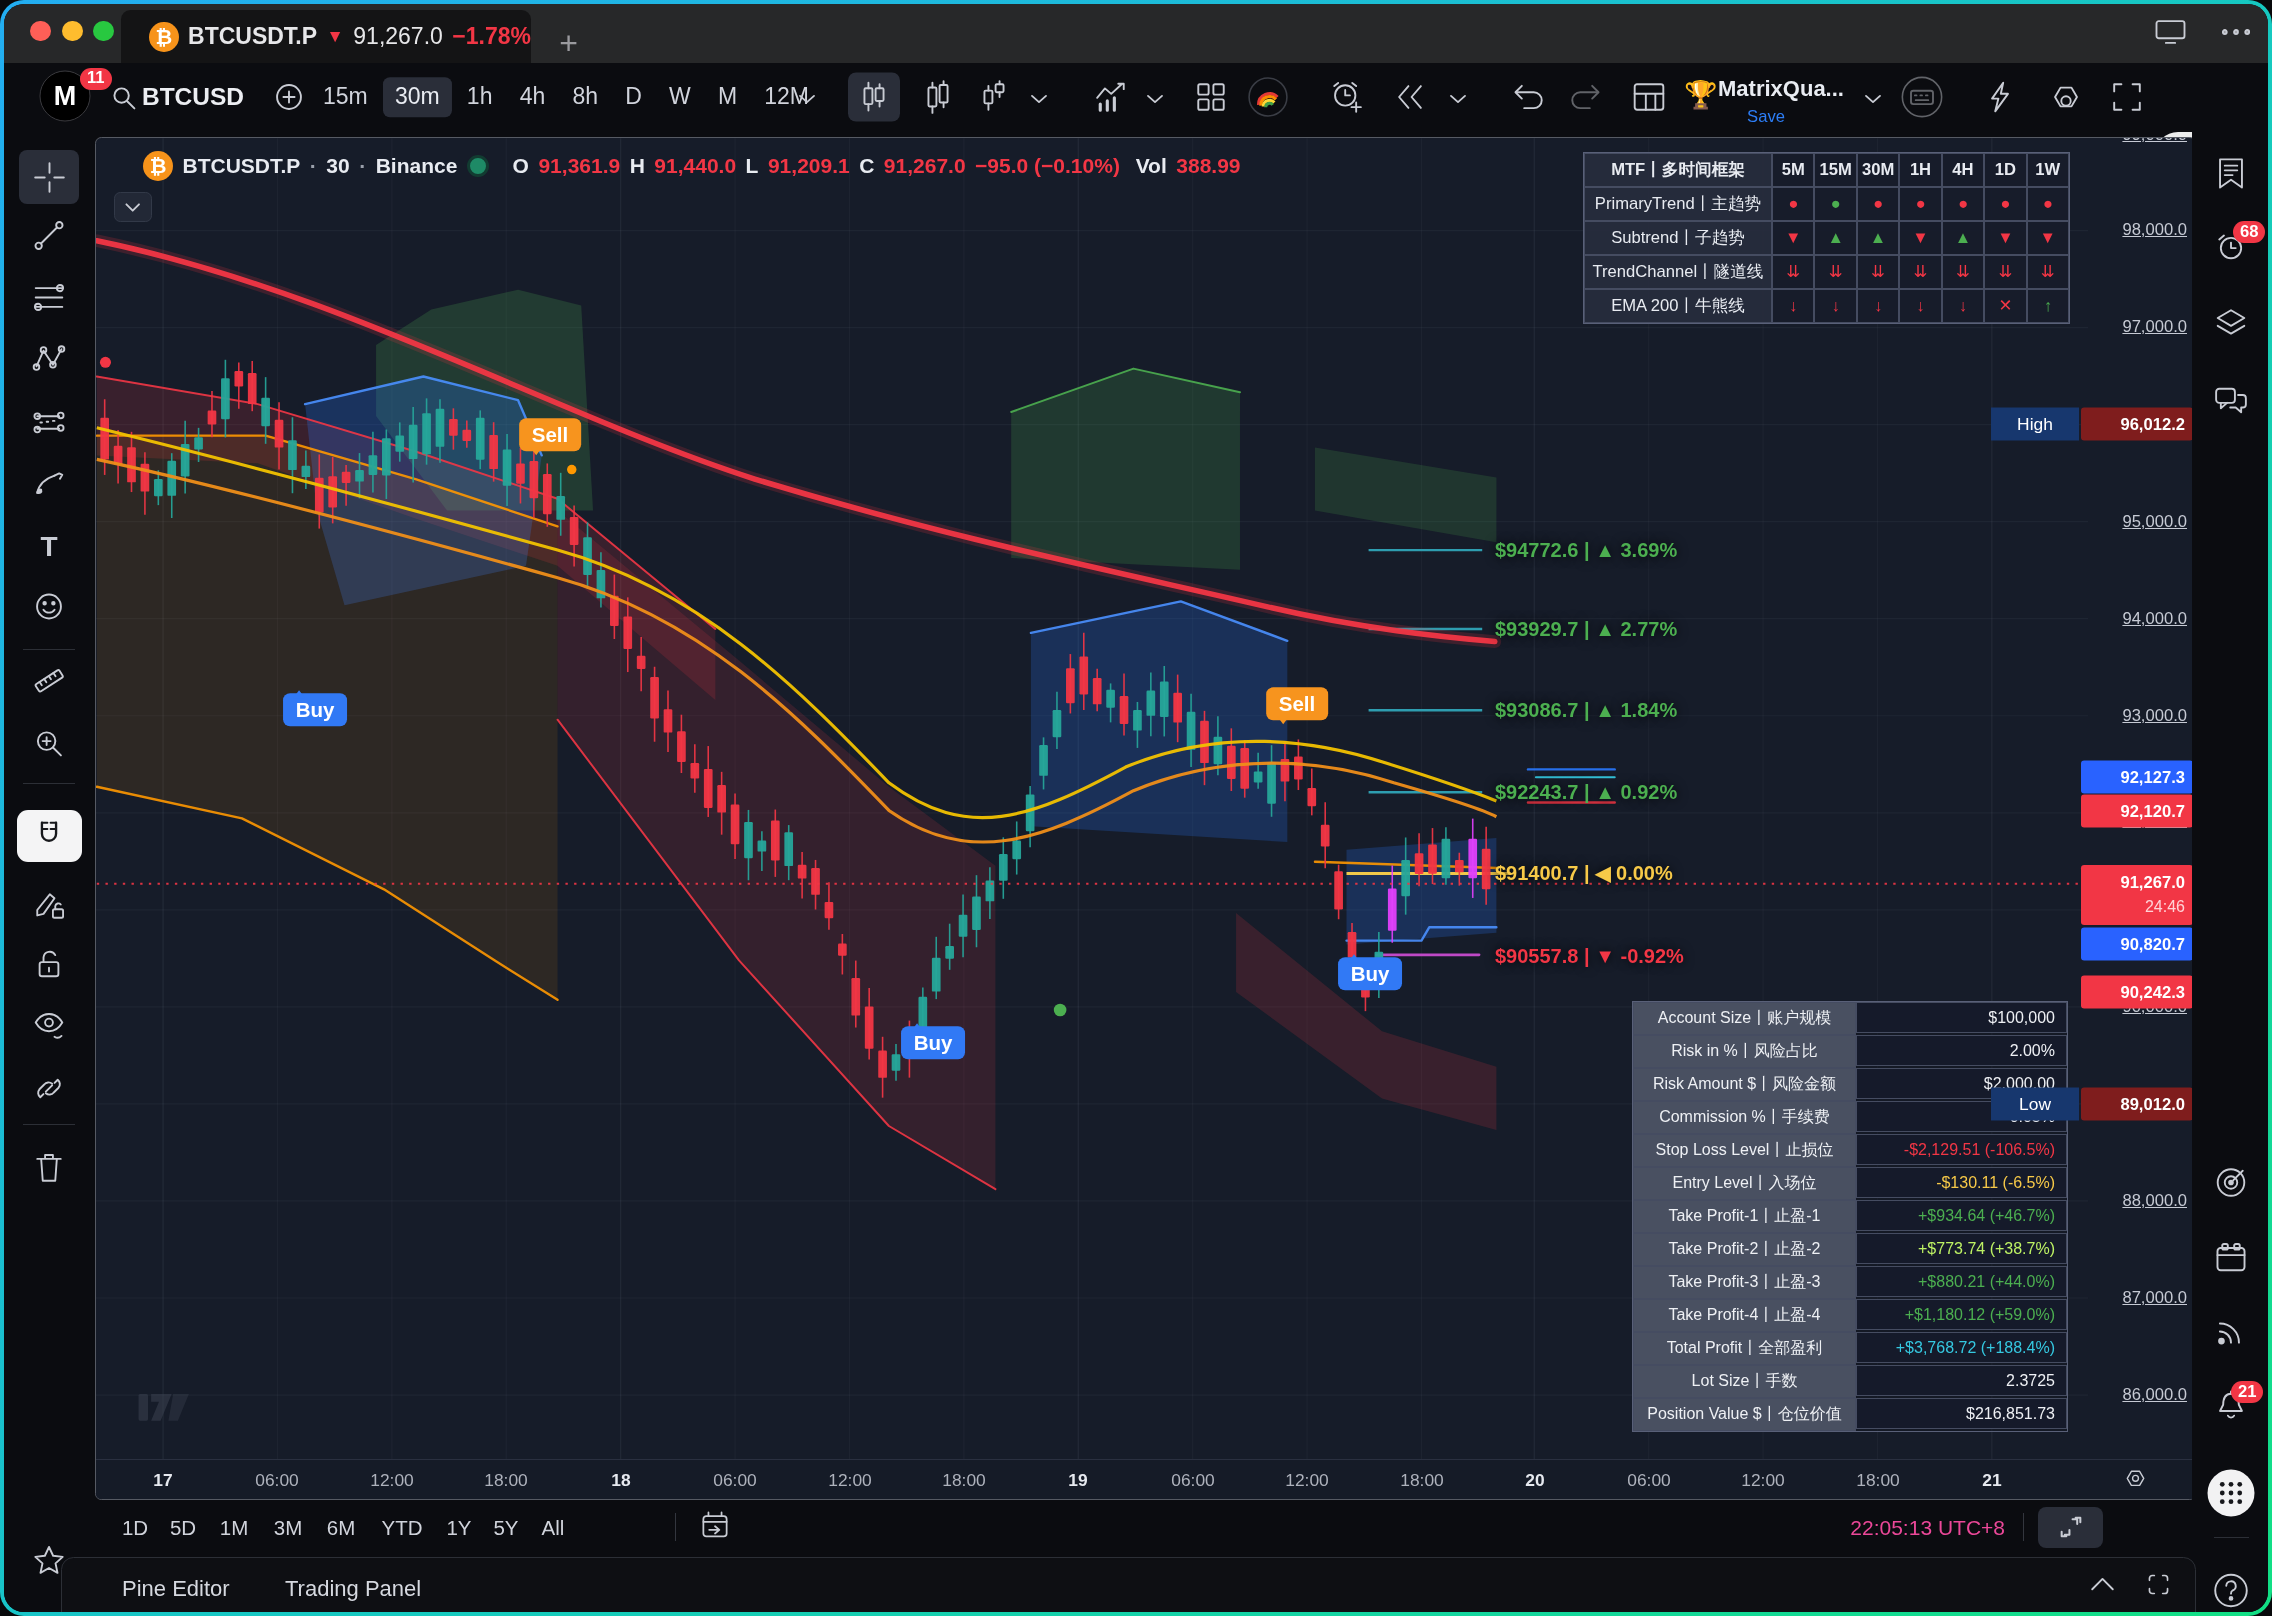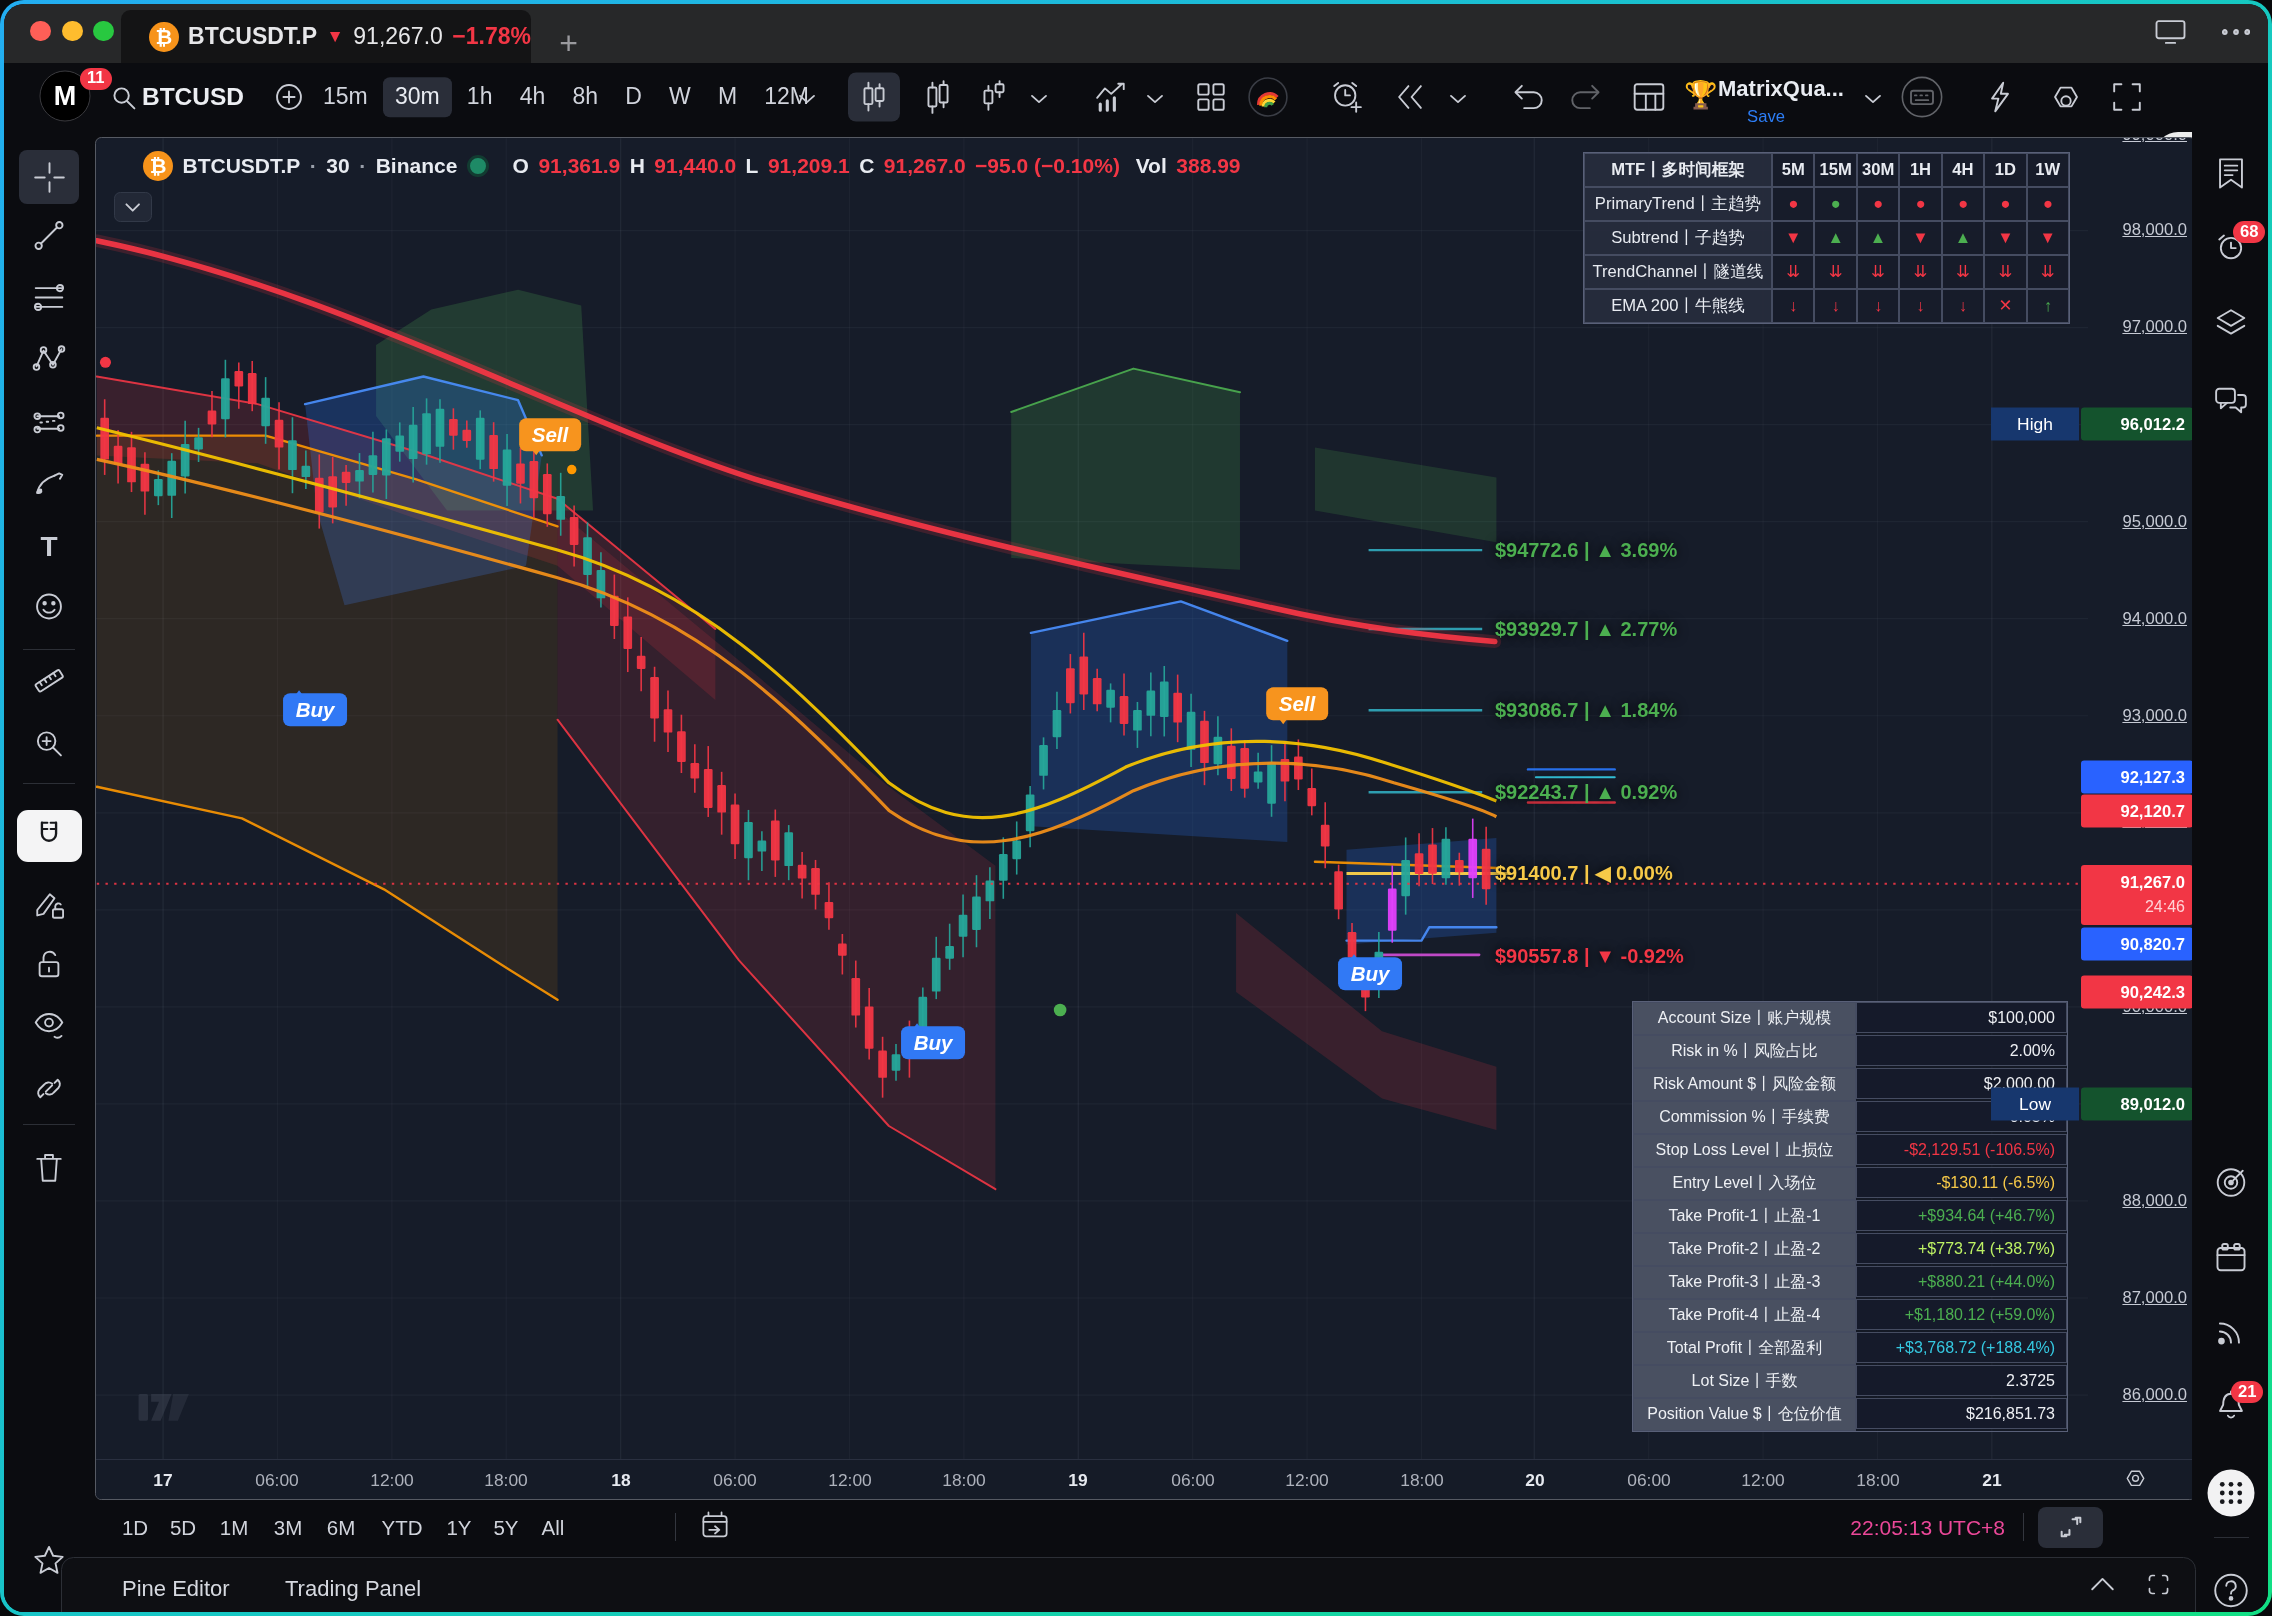--- a/index.html
+++ b/index.html
@@ -77,36 +77,36 @@
   .risk .rl{background:rgba(78,85,102,.92);justify-content:center;text-align:center;}
   .risk .rv{background:rgba(21,27,42,.94);justify-content:flex-end;padding-right:11px;box-sizing:border-box;}
 
   
   .tpl{transform:translateY(-50%);font-size:20px;font-weight:600;white-space:nowrap;}
 
   
   .tick{left:1902px;width:189px;text-align:right;transform:translateY(-50%);color:#c6cad4;font-size:16.6px;text-decoration:underline;}
   .pbadge{left:1985px;width:112px;height:33px;border-radius:3.2px;color:#fff;font-size:16.6px;font-weight:600;
     display:flex;align-items:center;justify-content:flex-end;padding-right:8px;box-sizing:border-box;transform:translateY(-50%);}
-  .pbadge.navy{background:#14532d;}
+  .pbadge.navy{background:#7f1d1d;}
   .pbadge.blue{background:#2962ff;}
   .pbadge.red{background:#f23645;}
   .pblab{left:1895px;width:88px;height:33px;background:#17376e;color:#fff;font-size:17.4px;
     display:flex;align-items:center;justify-content:center;transform:translateY(-50%);}
   .pbig{height:60px;flex-direction:column;align-items:flex-end;justify-content:center;line-height:24px;}
   .pbig .cd{font-size:16px;color:#ffd3d7;font-weight:400;}
 
   
   .timeaxis{left:0;bottom:0;width:100%;height:39px;background:#151b27;border-top:0.8px solid #2a3040;}
   .tlab{position:absolute;top:50%;transform:translate(-50%,-50%);color:#aeb2bc;font-size:17.4px;white-space:nowrap;}
   .tlab.major{color:#e6e9ef;font-weight:700;}
 
   
   .pill{position:absolute;transform:translate(-50%,-50%);color:#fff;font-size:20.5px;font-weight:700;
-    padding:4.7px 12.6px;border-radius:7px;font-style:italic;}
+    padding:4.7px 12.6px;border-radius:7px;}
   .pill.buy{background:#3179f5;}
   .pill.sell{background:#f7941e;}
   .pill.buy:after{content:"";position:absolute;left:9.5px;top:-9.5px;border:6.3px solid transparent;border-bottom:8px solid #3179f5;}
   .pill.sell:after{content:"";position:absolute;left:11px;bottom:-9.5px;border:6.3px solid transparent;border-top:8px solid #f7941e;}
 
   
   .rangebar{position:absolute;left:91px;top:1498px;width:2101px;height:51px;color:#d1d4dc;}
   .ritem{position:absolute;top:50%;transform:translate(-50%,-50%);font-size:20.5px;color:#d1d4dc;}
   .clock{position:absolute;right:191px;top:50%;transform:translateY(-50%);font-size:21px;color:#ec4899;}
   .rtog{position:absolute;right:93px;top:4.7px;width:65px;height:41px;background:#2a2e39;border-radius:8px;

